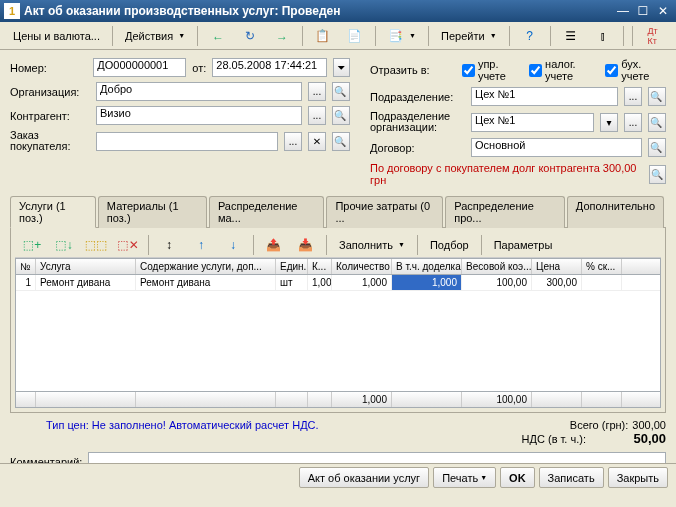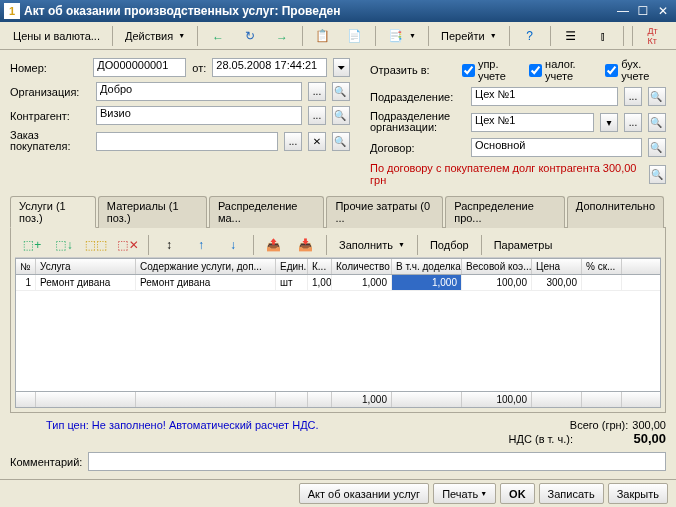--- a/index.html
+++ b/index.html
@@ -42,25 +42,25 @@
 .grid-head { display: flex; background: linear-gradient(#fefefe,#e4e4e4); border-bottom: 1px solid #a5acb2; }
 .gh { border-right: 1px solid #ccc; padding: 2px 4px; font-size: 10px; overflow: hidden; white-space: nowrap; }
 .grid-row { display: flex; border-bottom: 1px solid #eee; }
 .gc { border-right: 1px solid #eee; padding: 2px 4px; font-size: 10px; overflow: hidden; white-space: nowrap; }
 .gc.num { text-align: right; }
 .gc.sel { background: #316ac5; color: #fff; }
 
 .grid-foot { display: flex; background: linear-gradient(#fefefe,#e4e4e4); border-top: 1px solid #a5acb2; position: absolute; bottom: 0; left: 0; right: 0; }
 
 .totals { margin-top: 6px; }
-.totals-row { display: flex; justify-content: flex-end; align-items: center; gap: 13px; margin-bottom: 4px; }
+.totals-row { display: flex; justify-content: flex-end; align-items: center; gap: 0; margin-bottom: 4px; }
 .totals-row .tlabel { text-align: right; }
 .totals-row .tval { width: 80px; text-align: right; font-weight: bold; font-size: 13px; }
 
-.bottombar { position: absolute; bottom: 0; left: 0; right: 0; height: 28px; border-top: 1px solid #aca899; background: #ece9d8; display: flex; align-items: center; justify-content: flex-end; padding: 0 8px; gap: 4px; }
+.bottombar { position: absolute; bottom: 16px; left: 0; right: 0; height: 28px; border-top: 1px solid #aca899; background: #ece9d8; display: flex; align-items: center; justify-content: flex-end; padding: 0 8px; gap: 4px; }
 .bbtn { height: 21px; padding: 0 8px; border: 1px solid #aca899; background: linear-gradient(#fefefe,#e3e3e3); cursor: pointer; border-radius: 2px; display: inline-flex; align-items: center; }
 .bbtn.bold { font-weight: bold; }
 </style>
 </head>
 <body>
 
 <div class="titlebar">
   <span class="icon">1</span>
   <span class="title">Акт об оказании производственных услуг: Проведен</span>
   <span class="winbtn">—</span>

